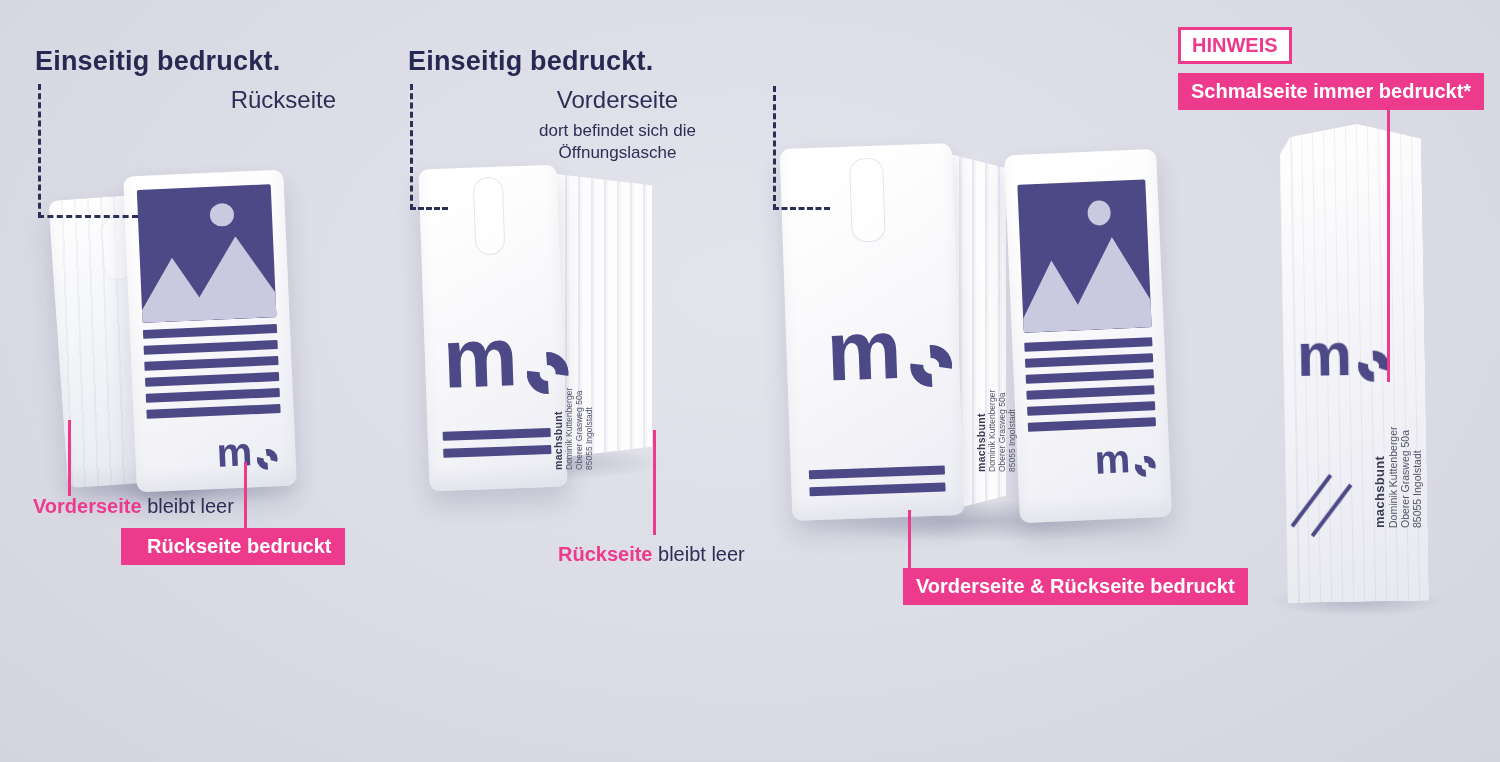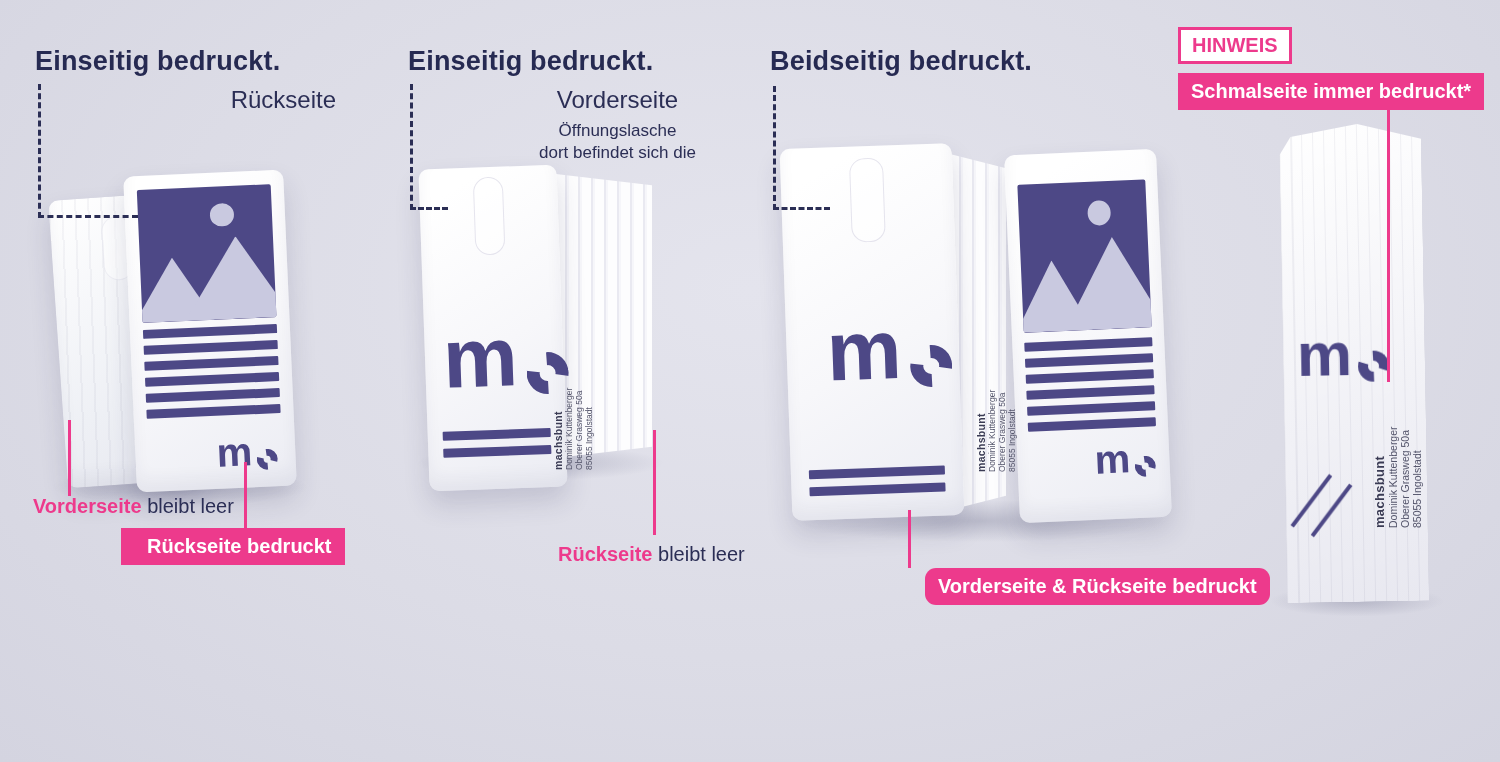--- a/index.html
+++ b/index.html
@@ -123,22 +123,22 @@
   <div class="plabel" style="left:33px; top:495px;">
     <span class="hl">Vorderseite</span><span> bleibt leer</span>
   </div>
   <div class="pink-line" style="left:244px; top:462px; height:66px;"></div>
   <div class="badge" style="left:121px; top:528px;padding-left:26px;">Rückseite bedruckt</div>
 
   <div class="title" style="left:408px; top:46px;">Einseitig bedruckt.</div>
   <div class="subwrap align-c" style="left:505px; top:86px; width:225px;">
     <div class="subtitle">Vorderseite</div>
     <div class="note">
+      <span>dort befindet sich die</span>
       <span>Öffnungslasche</span>
-      <span>dort befindet sich die</span>
     </div>
   </div>
   <div class="bracket" style="left:410px; top:84px; width:38px; height:126px;"></div>
 
   <div class="side" style="left:556px; top:174px; width:96px; height:284px;"></div>
 
   <div class="pack" style="left:424px; top:167px; width:138px; height:322px; transform:rotate(-2deg); z-index:2;">
     <div class="tab" style="top:10px; height:78px;"></div>
     <div class="mb mb--l" style="left:18px; top:158px;">
       <span class="m">m</span>
@@ -155,21 +155,20 @@
     <span>Dominik Kuttenberger</span>
     <span>Oberer Grasweg 50a</span>
     <span>85055 Ingolstadt</span>
   </div>
 
   <div class="pink-line" style="left:653px; top:430px; height:105px;"></div>
   <div class="plabel" style="left:558px; top:543px;">
     <span class="hl">Rückseite</span><span> bleibt leer</span>
   </div>
 
-  <div class="title" style="left:770px; top:46px;">Beidseitig bedruckt.</div>
   <div class="bracket" style="left:773px; top:86px; width:57px; height:124px;"></div>
 
   <div class="side" style="left:950px; top:154px; width:56px; height:356px;"></div>
 
   <div class="pack" style="left:786px; top:146px; width:172px; height:372px; transform:rotate(-2deg); z-index:2;">
     <div class="tab" style="top:12px; height:84px; width:34px;"></div>
     <div class="mb mb--l" style="left:40px; top:172px;">
       <span class="m">m</span>
       <span class="ring"></span>
     </div>
@@ -200,21 +199,21 @@
       <div class="bar"></div>
       <div class="bar"></div>
     </div>
     <div class="mb mb--s" style="right:40px; bottom:44px;">
       <span class="m">m</span>
       <span class="ring"></span>
     </div>
   </div>
 
   <div class="pink-line" style="left:908px; top:510px; height:58px;"></div>
-  <div class="badge" style="left:925px; top:568px;border-radius:11px;">Vorderseite &amp; Rückseite bedruckt</div>
+  <div class="badge" style="left:903px; top:568px;">Vorderseite &amp; Rückseite bedruckt</div>
 
   <div class="hinweis" style="left:1178px; top:27px;">HINWEIS</div>
   <div class="badge" style="left:1178px; top:73px;">Schmalseite immer bedruckt*</div>
   <div class="pink-line" style="left:1387px; top:106px; height:276px;"></div>
 
   <div class="tallpack" style="left:1283px; top:124px; width:142px; height:478px; transform:rotate(-1deg);">
     <div class="mb mb--m" style="left:14px; top:206px;">
       <span class="m">m</span>
       <span class="ring"></span>
     </div>

